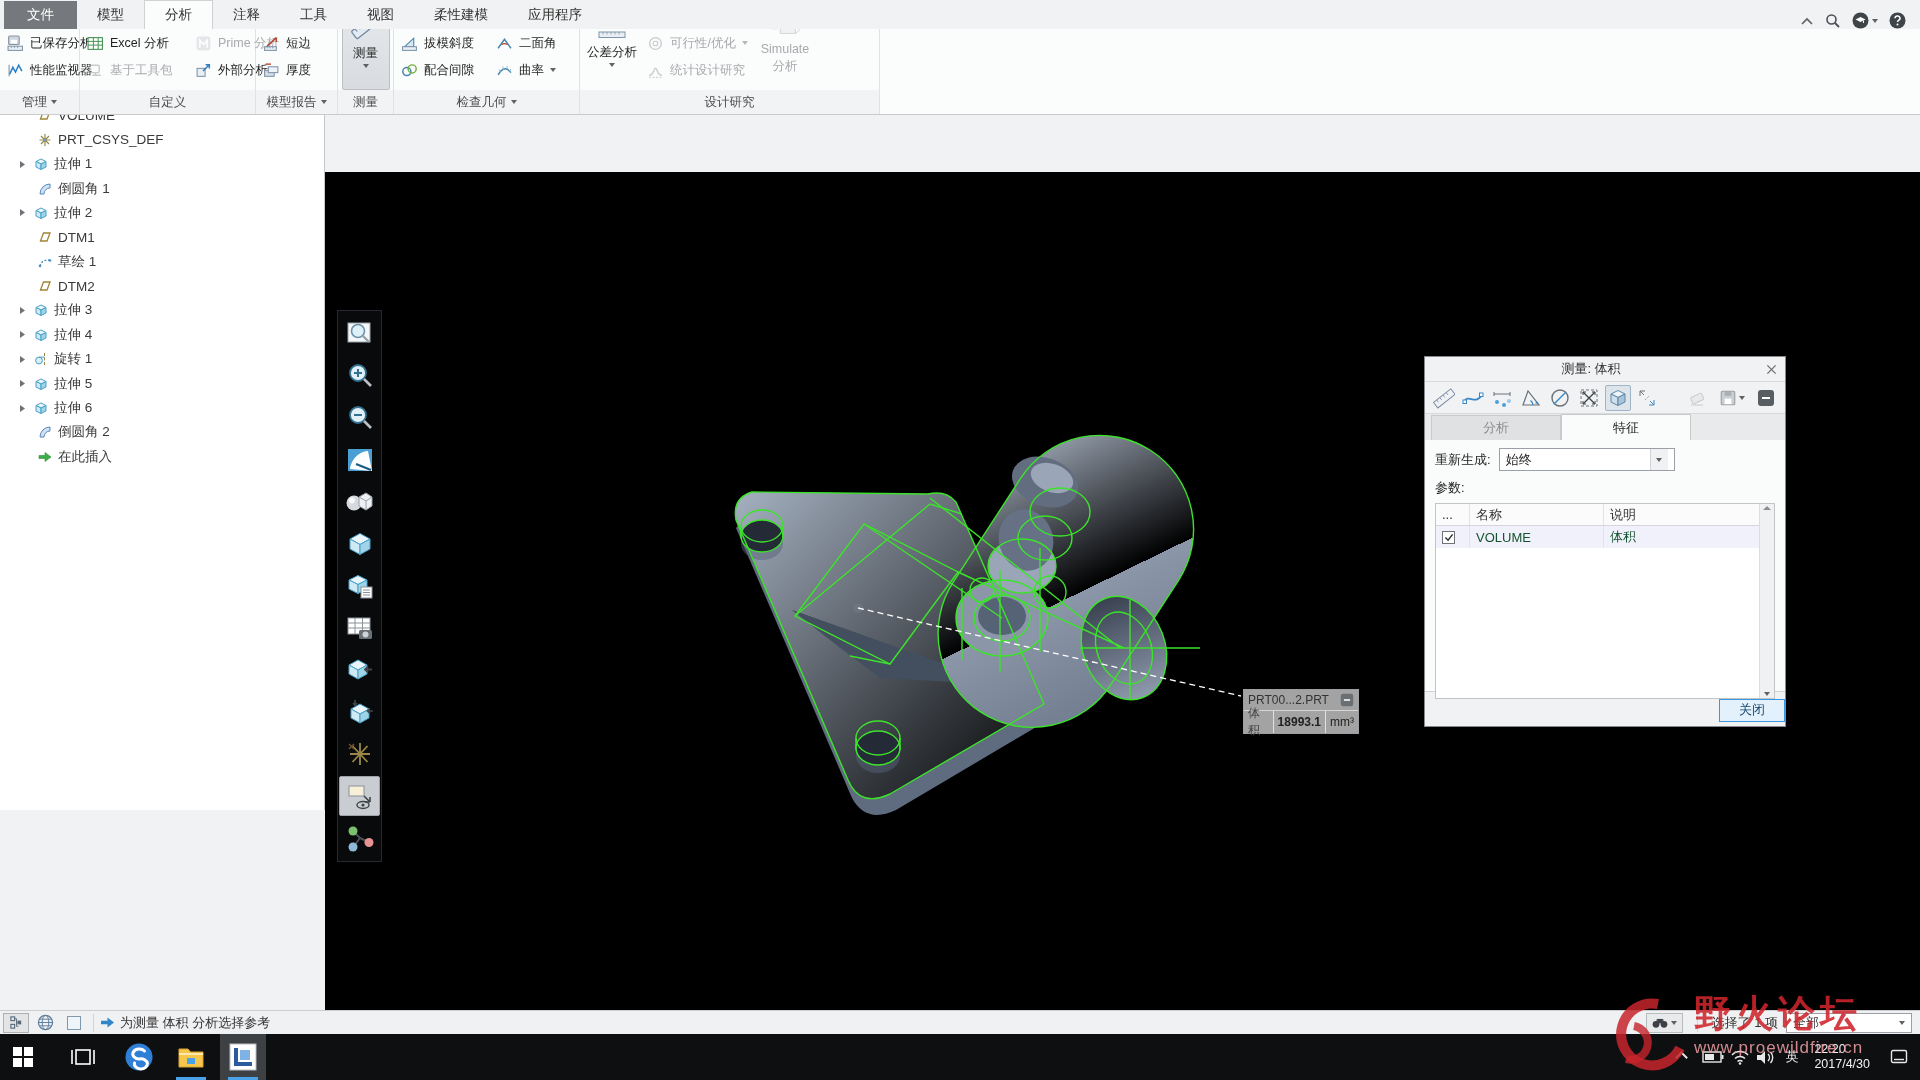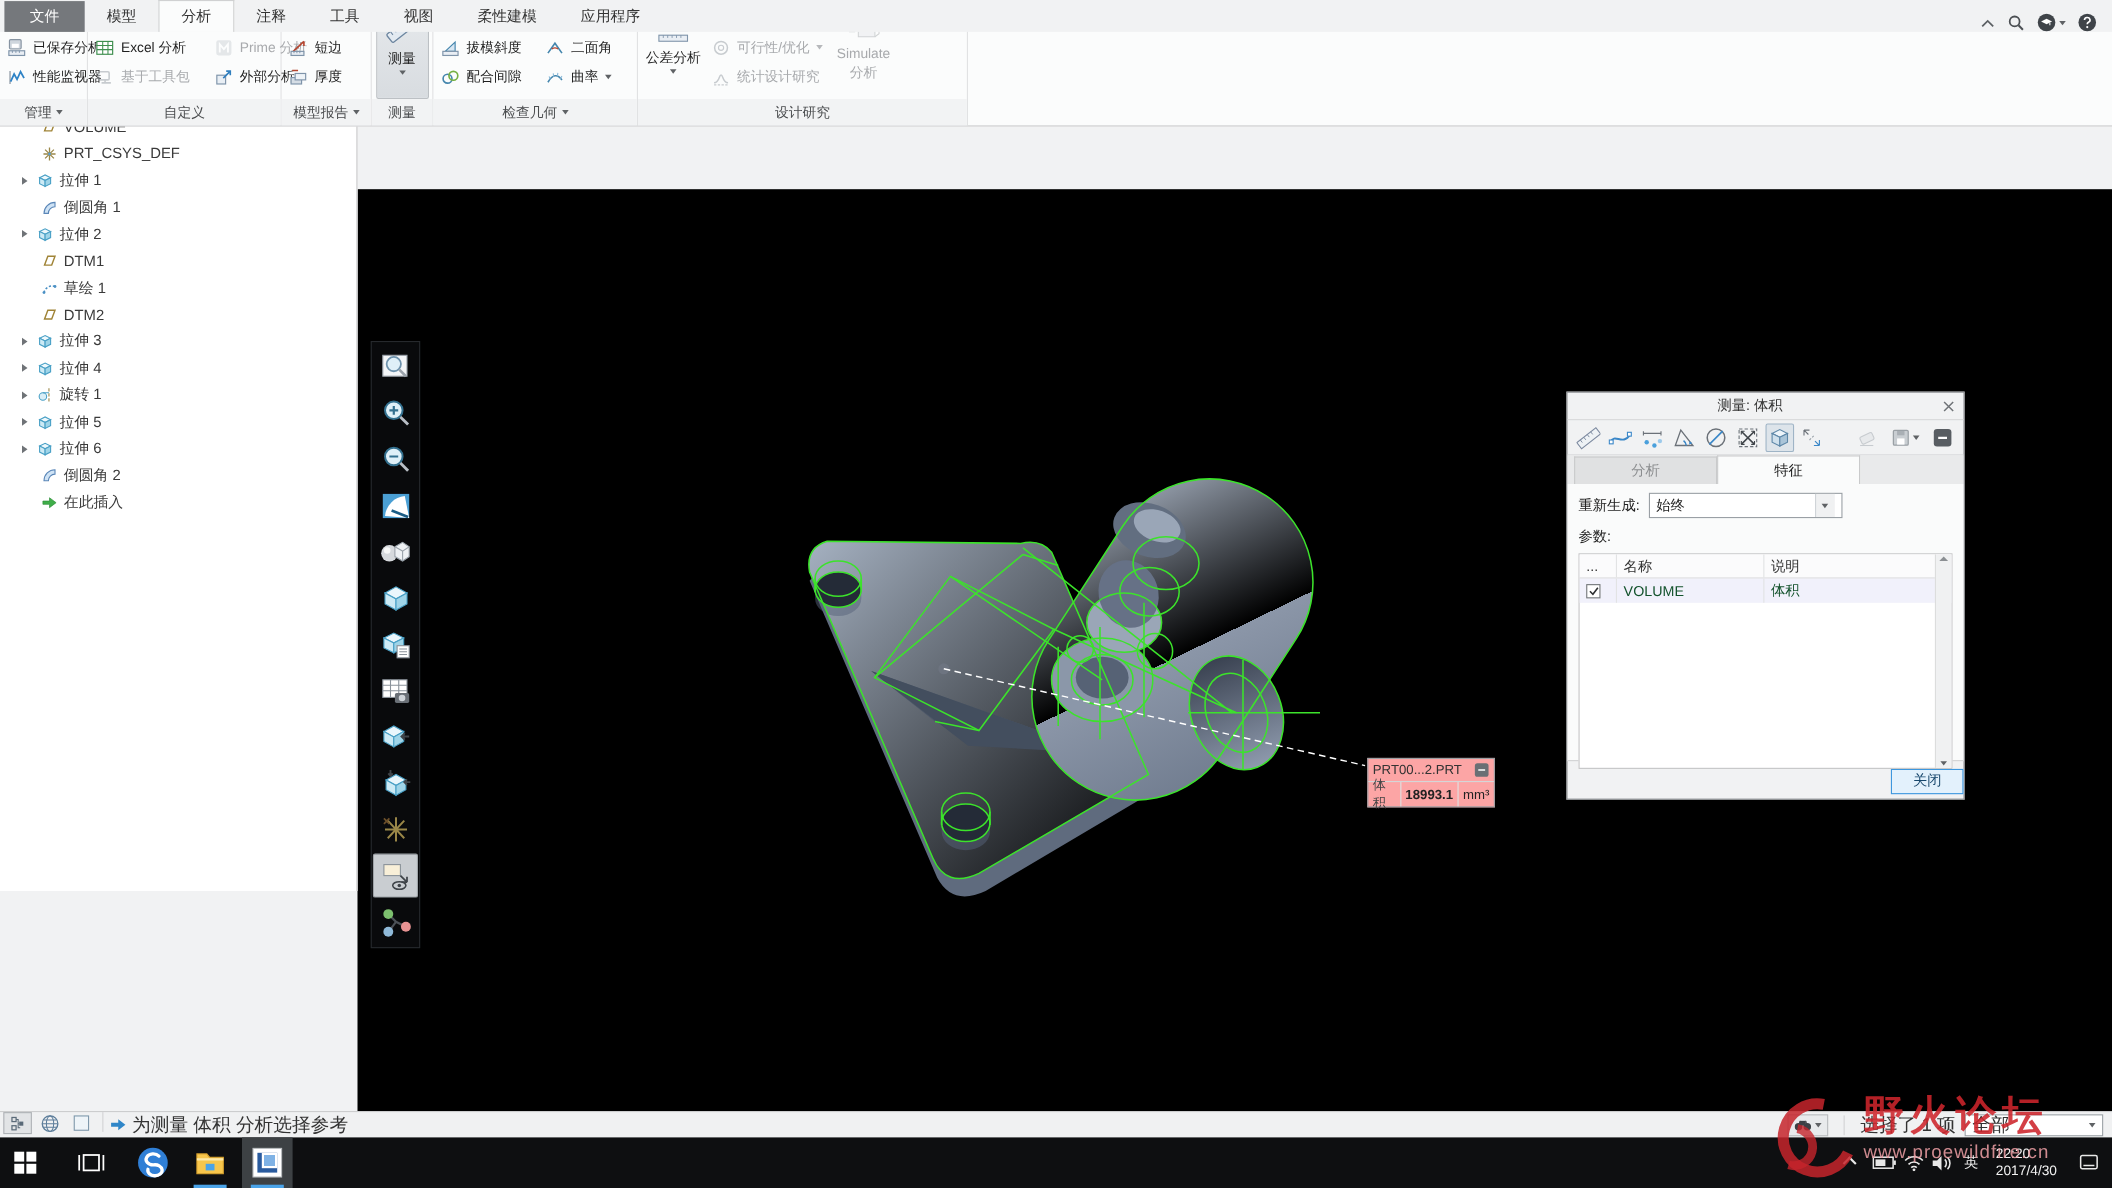--- a/index.html
+++ b/index.html
@@ -73,29 +73,29 @@
 #ptable{margin-top:6px;border:1px solid #c3c4c5;background:#fff;height:196px;position:relative}
 .pth{display:flex;height:22px;border-bottom:1px solid #d5d6d7;background:#fbfbfc;color:#333}
 .pth>div,.ptr>div{padding:2px 6px;border-right:1px solid #e2e3e4;display:flex;align-items:center}
 .c1{width:34px;flex:none}.c2{width:134px;flex:none}.c3{flex:1}
 .ptr{display:flex;height:22px;background:#f1f1fb;color:#14532d}
 .pscroll{position:absolute;right:0;top:0;bottom:0;width:15px;background:#f0f1f2;border-left:1px solid #dcdddd;display:flex;flex-direction:column;justify-content:space-between;align-items:center;padding:2px 0}
 #dfoot{height:36px;display:flex;align-items:center;justify-content:flex-end;padding-right:0}
 #closebtn{width:66px;height:23px;border:1px solid #3d97de;background:#e3f1fc;display:flex;align-items:center;justify-content:center;color:#17466b}
 .uarr{width:0;height:0;border-left:4px solid transparent;border-right:4px solid transparent;border-bottom:4px solid #8b8f93}
 
-#tooltip{left:1243px;top:689px;width:116px;background:#fca5a5;border:1px solid #9b9fa3;box-shadow:2px 2px 5px rgba(0,0,0,.5);z-index:9;font-size:12px}
+#tooltip{left:1243px;top:689px;width:116px;background:#a3a3a3;border:1px solid #9b9fa3;box-shadow:2px 2px 5px rgba(0,0,0,.5);z-index:9;font-size:12px}
 #tooltip .hd{display:flex;align-items:center;height:21px;padding:0 4px;border-bottom:1px solid #d5d6d7;color:#333}
 #tooltip .hd .t{flex:1}
 #tooltip .vr{display:flex;align-items:stretch;height:22px;color:#222}
 #tooltip .vr>span{display:flex;align-items:center;padding:0 4px}
 #tooltip .vr .lb{border-right:1px solid #e0e1e2;color:#444}
 #tooltip .vr .vv{border-right:1px solid #e0e1e2;font-weight:bold}
 
-#statusbar{left:0;top:1010px;width:1920px;height:24px;background:#f0f1f2;border-top:1px solid #cccdce;display:flex;font-size:17px;color:#333;z-index:6}
+#statusbar{left:0;top:1010px;width:1920px;height:24px;background:#f0f1f2;border-top:1px solid #cccdce;display:flex;align-items:center;font-size:13px;color:#333;z-index:6}
 .sbtn{width:26px;height:20px;display:flex;align-items:center;justify-content:center;margin-left:3px}
 .sbtn.framed{border:1px solid #aeb2b6;background:#e2e4e6}
 .ssep{width:1px;height:18px;background:#d2d3d4;margin:0 6px}
 #smsg{display:flex;align-items:center;gap:5px}
 #sright{margin-left:auto;display:flex;align-items:center;gap:8px;padding-right:8px}
 #scombo{width:126px;height:20px;background:#fff;border:1px solid #9aa0a5;display:flex;align-items:center;padding:0 6px;gap:4px}
 #scombo .sp{flex:1}
 
 #taskbar{left:0;top:1034px;width:1920px;height:46px;background:#0e0f11;display:flex;align-items:center;z-index:7}
 .tbtn{width:46px;height:46px;display:flex;align-items:center;justify-content:center;position:relative}

